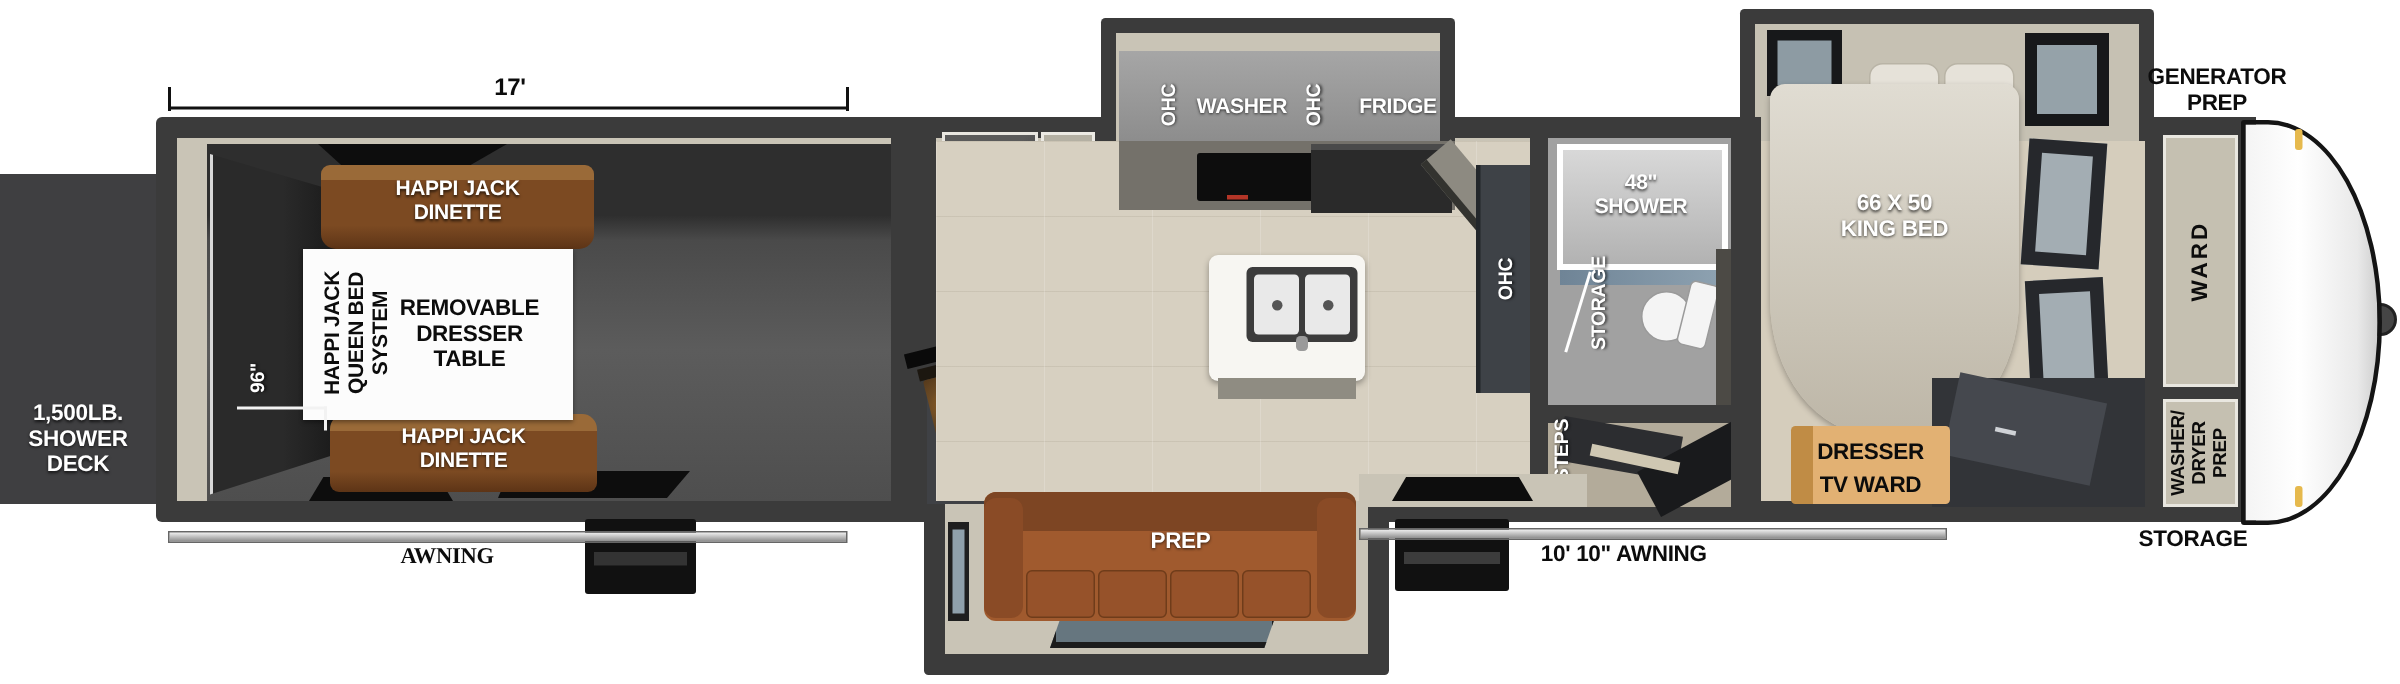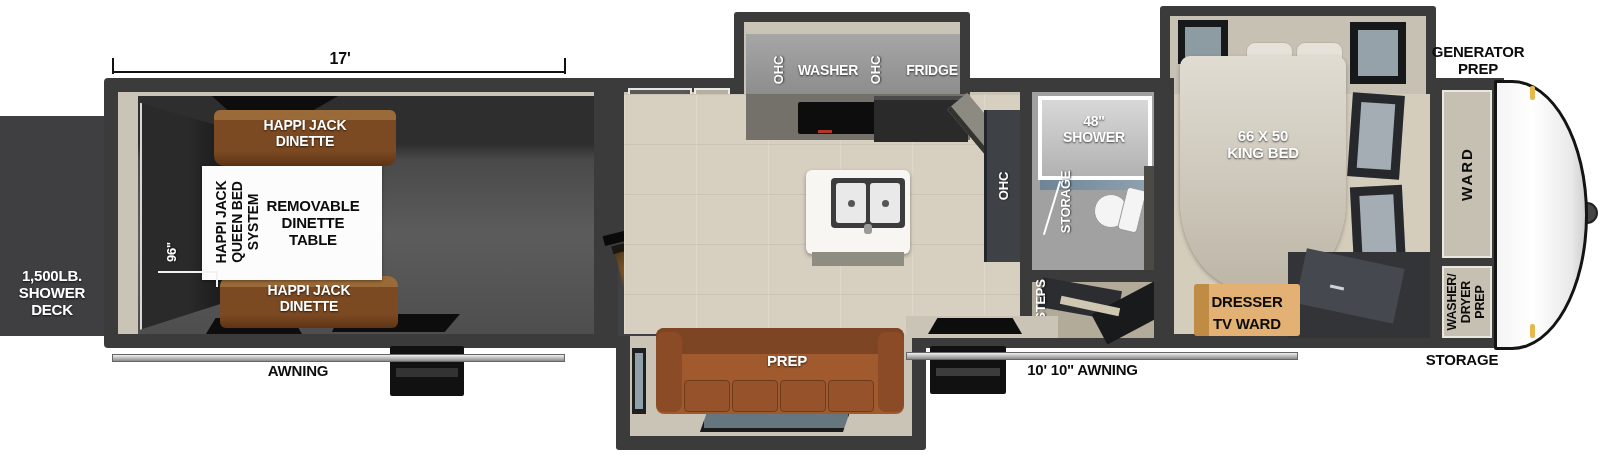--- a/index.html
+++ b/index.html
@@ -45,21 +45,21 @@
 
   <div class="a" style="left:214px;top:110px;width:182px;height:56px;background:linear-gradient(180deg,#9a6a38 0 18%,#7c4a22 18% 72%,#5d3416);border-radius:6px 6px 10px 10px;"></div>
   <div class="L w" style="left:214px;top:118px;width:182px;">HAPPI JACK
 DINETTE</div>
   <div class="a" style="left:220px;top:276px;width:178px;height:52px;background:linear-gradient(180deg,#9a6a38 0 22%,#7c4a22 22% 74%,#5d3416);border-radius:10px 10px 6px 6px;"></div>
   <div class="L w" style="left:220px;top:283px;width:178px;">HAPPI JACK
 DINETTE</div>
 
   <div class="a" style="left:202px;top:166px;width:180px;height:114px;background:#fcfcfc;box-shadow:0 1px 3px rgba(0,0,0,.4);"></div>
   <div class="L" style="left:246px;top:198px;width:134px;font-size:15px;">REMOVABLE
-DINETTE
+DRESSER
 TABLE</div>
   <div class="L r" style="left:178px;top:193px;width:120px;height:58px;">HAPPI JACK
 QUEEN BED
 SYSTEM</div>
 
   <div class="L r w" style="left:150px;top:243px;width:44px;height:18px;font-size:13px;">96"</div>
   <div class="a" style="left:158px;top:271px;width:60px;height:2px;background:#f2f2f2;"></div>
   <div class="a" style="left:216px;top:271px;width:2px;height:16px;background:#f2f2f2;"></div>
 
   <div class="a" style="left:594px;top:78px;width:30px;height:270px;background:#3b3b3b;"></div>
@@ -128,21 +128,21 @@
 
   <div class="a" style="left:906px;top:316px;width:152px;height:22px;background:#c9c4b6;"></div>
   <div class="a" style="left:928px;top:318px;width:94px;height:16px;background:#0d0d0d;clip-path:polygon(10% 0,90% 0,100% 100%,0 100%);"></div>
   <div class="a" style="left:930px;top:346px;width:76px;height:48px;background:#111;border-radius:2px;"></div>
   <div class="a" style="left:936px;top:368px;width:64px;height:8px;background:#3c3c3c;"></div>
 
   <div class="a" style="left:390px;top:346px;width:74px;height:50px;background:#111;border-radius:2px;"></div>
   <div class="a" style="left:396px;top:368px;width:62px;height:9px;background:#333;"></div>
 
   <div class="a" style="left:112px;top:354px;width:453px;height:8px;background:linear-gradient(180deg,#f0f0f0,#8a8a8a);border:1px solid #666;"></div>
-  <div class="L" style="left:238px;top:363px;width:120px;font-size:15px;">AWNING</div>
+  <div class="L" style="left:238px;top:363px;width:120px;font-size:15px;font-family:Liberation Serif, serif;">AWNING</div>
   <div class="a" style="left:906px;top:352px;width:392px;height:8px;background:linear-gradient(180deg,#f0f0f0,#8a8a8a);border:1px solid #666;"></div>
   <div class="L" style="left:990px;top:362px;width:185px;font-size:15px;">10' 10" AWNING</div>
 
   <div class="a" style="left:632px;top:348px;width:14px;height:66px;background:#1f1f1f;"></div>
   <div class="a" style="left:635px;top:353px;width:8px;height:56px;background:#8fa0ab;"></div>
   <div class="a" style="left:700px;top:406px;width:152px;height:26px;background:#66767f;clip-path:polygon(6% 0,100% 0,94% 100%,0 100%);box-shadow:inset 0 0 0 4px #1c1c1c;"></div>
   <div class="a" style="left:656px;top:328px;width:248px;height:86px;background:#a05a2e;border-radius:8px;">
     <div class="a" style="left:0;top:0;width:248px;height:26px;background:#7d4523;border-radius:8px 8px 0 0;"></div>
     <div class="a" style="left:0;top:4px;width:26px;height:80px;background:#8a4b26;border-radius:8px;"></div>
     <div class="a" style="left:222px;top:4px;width:26px;height:80px;background:#8a4b26;border-radius:8px;"></div>

